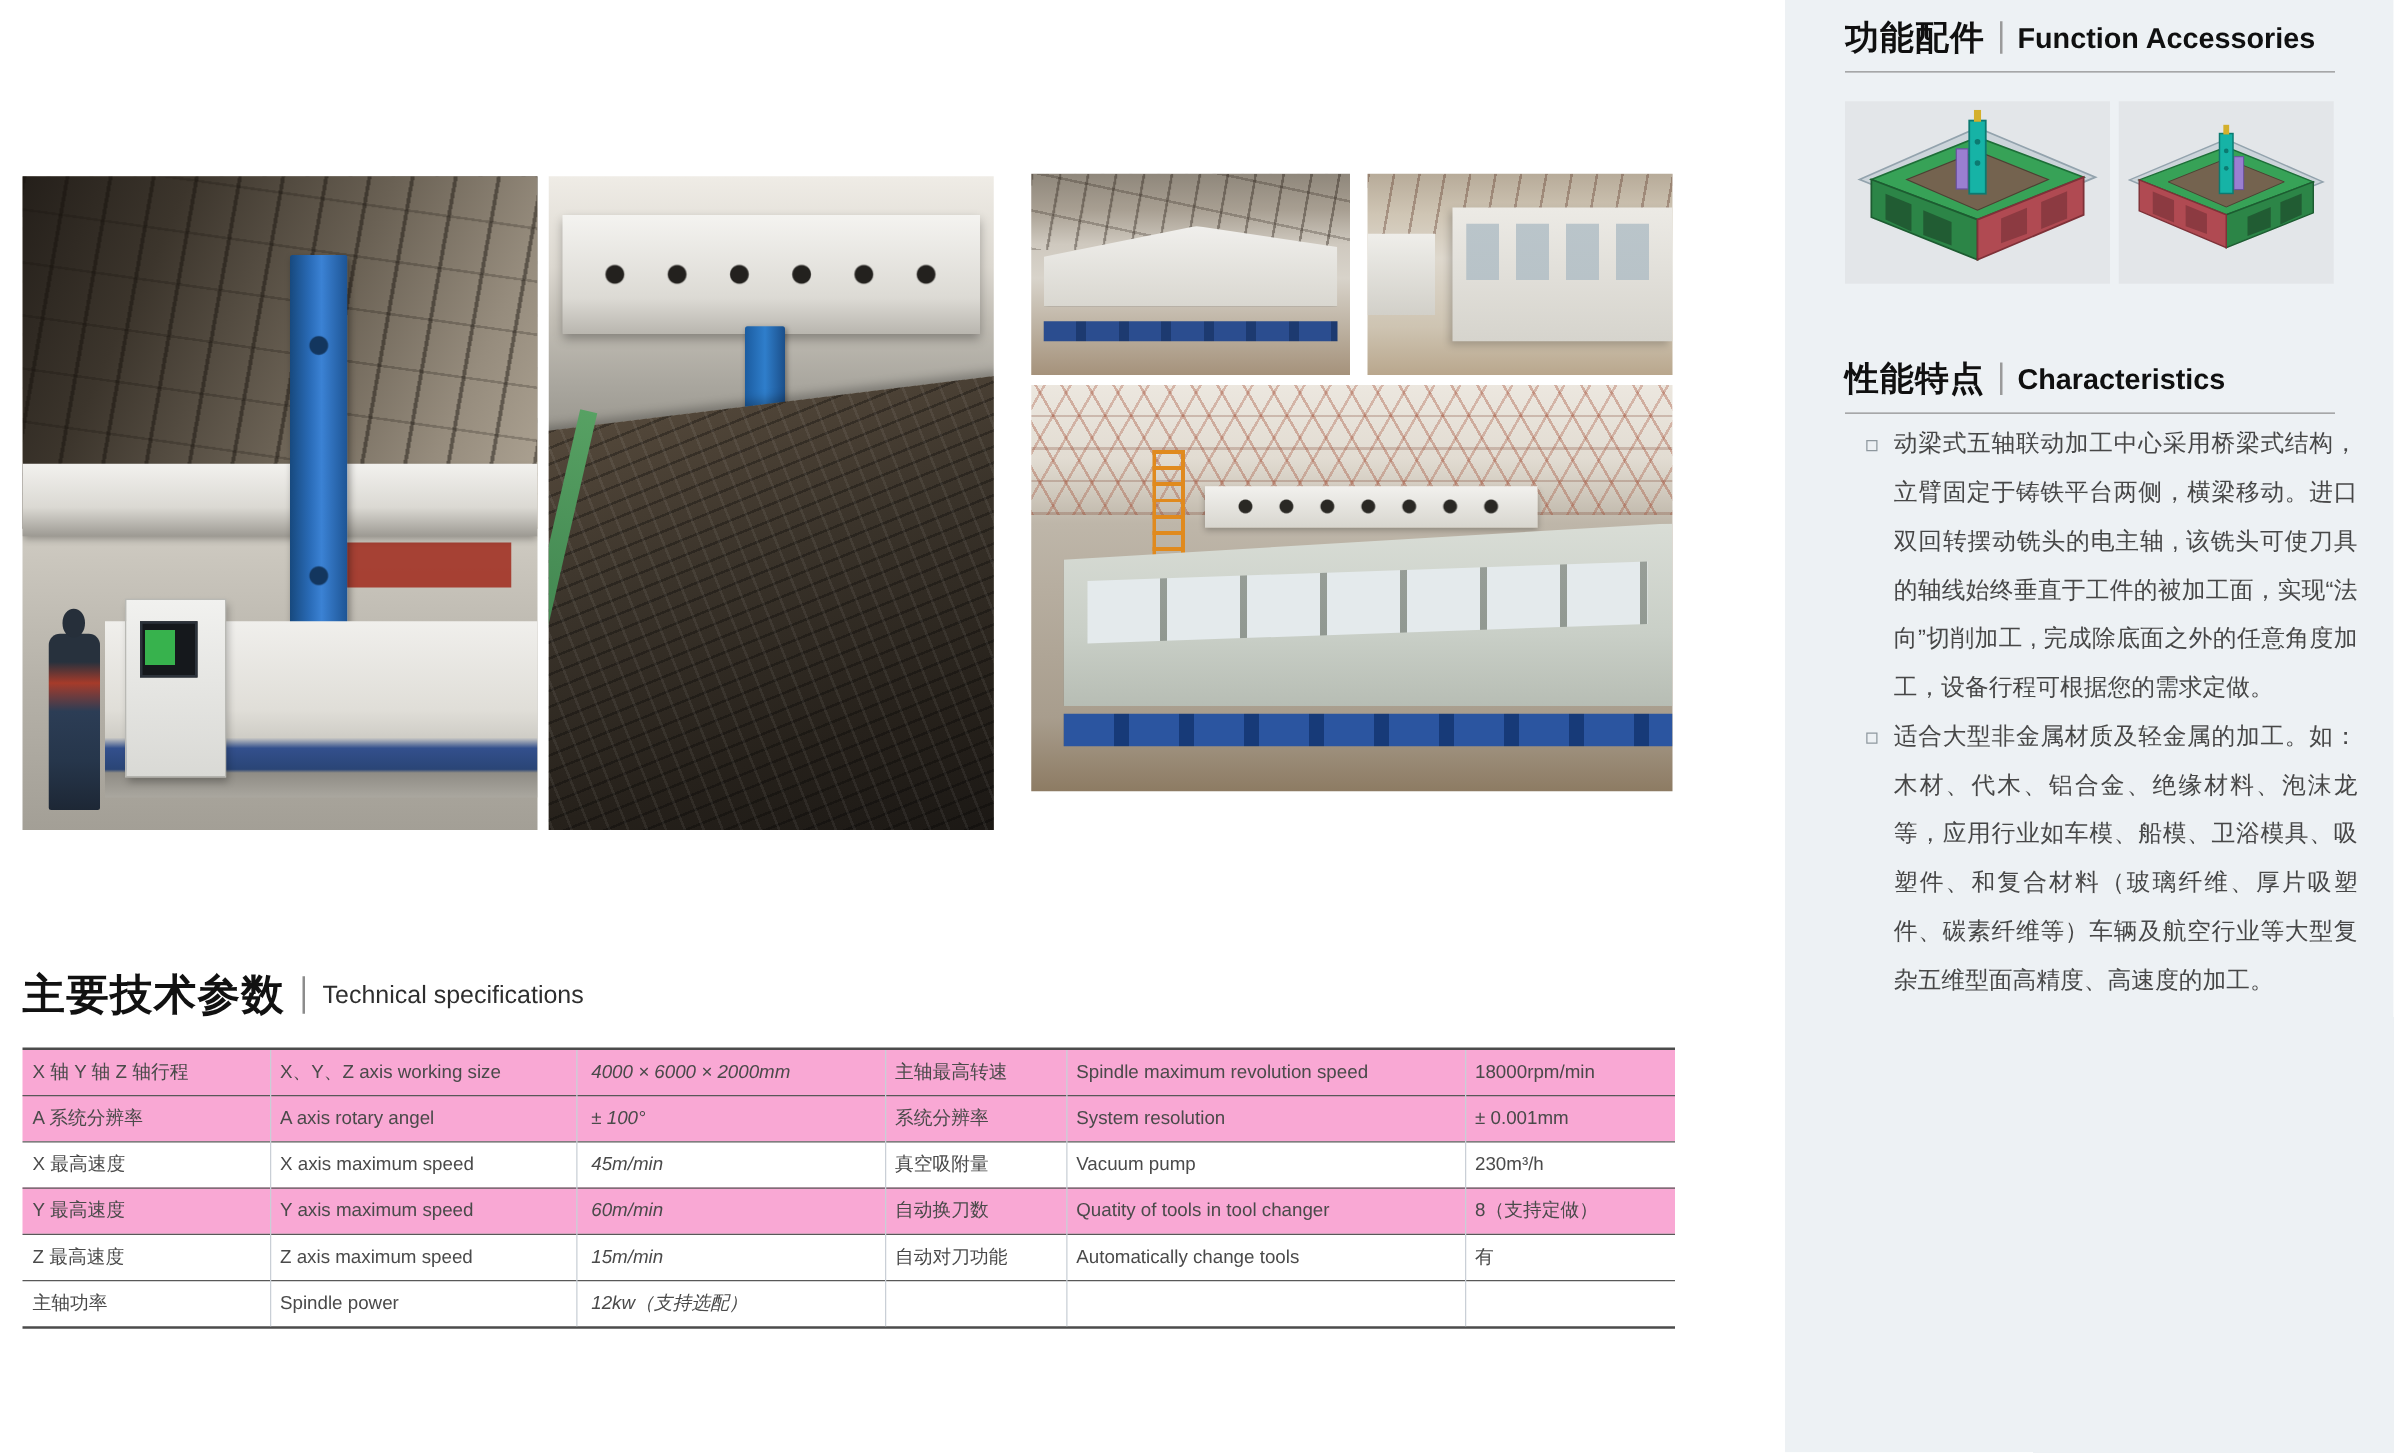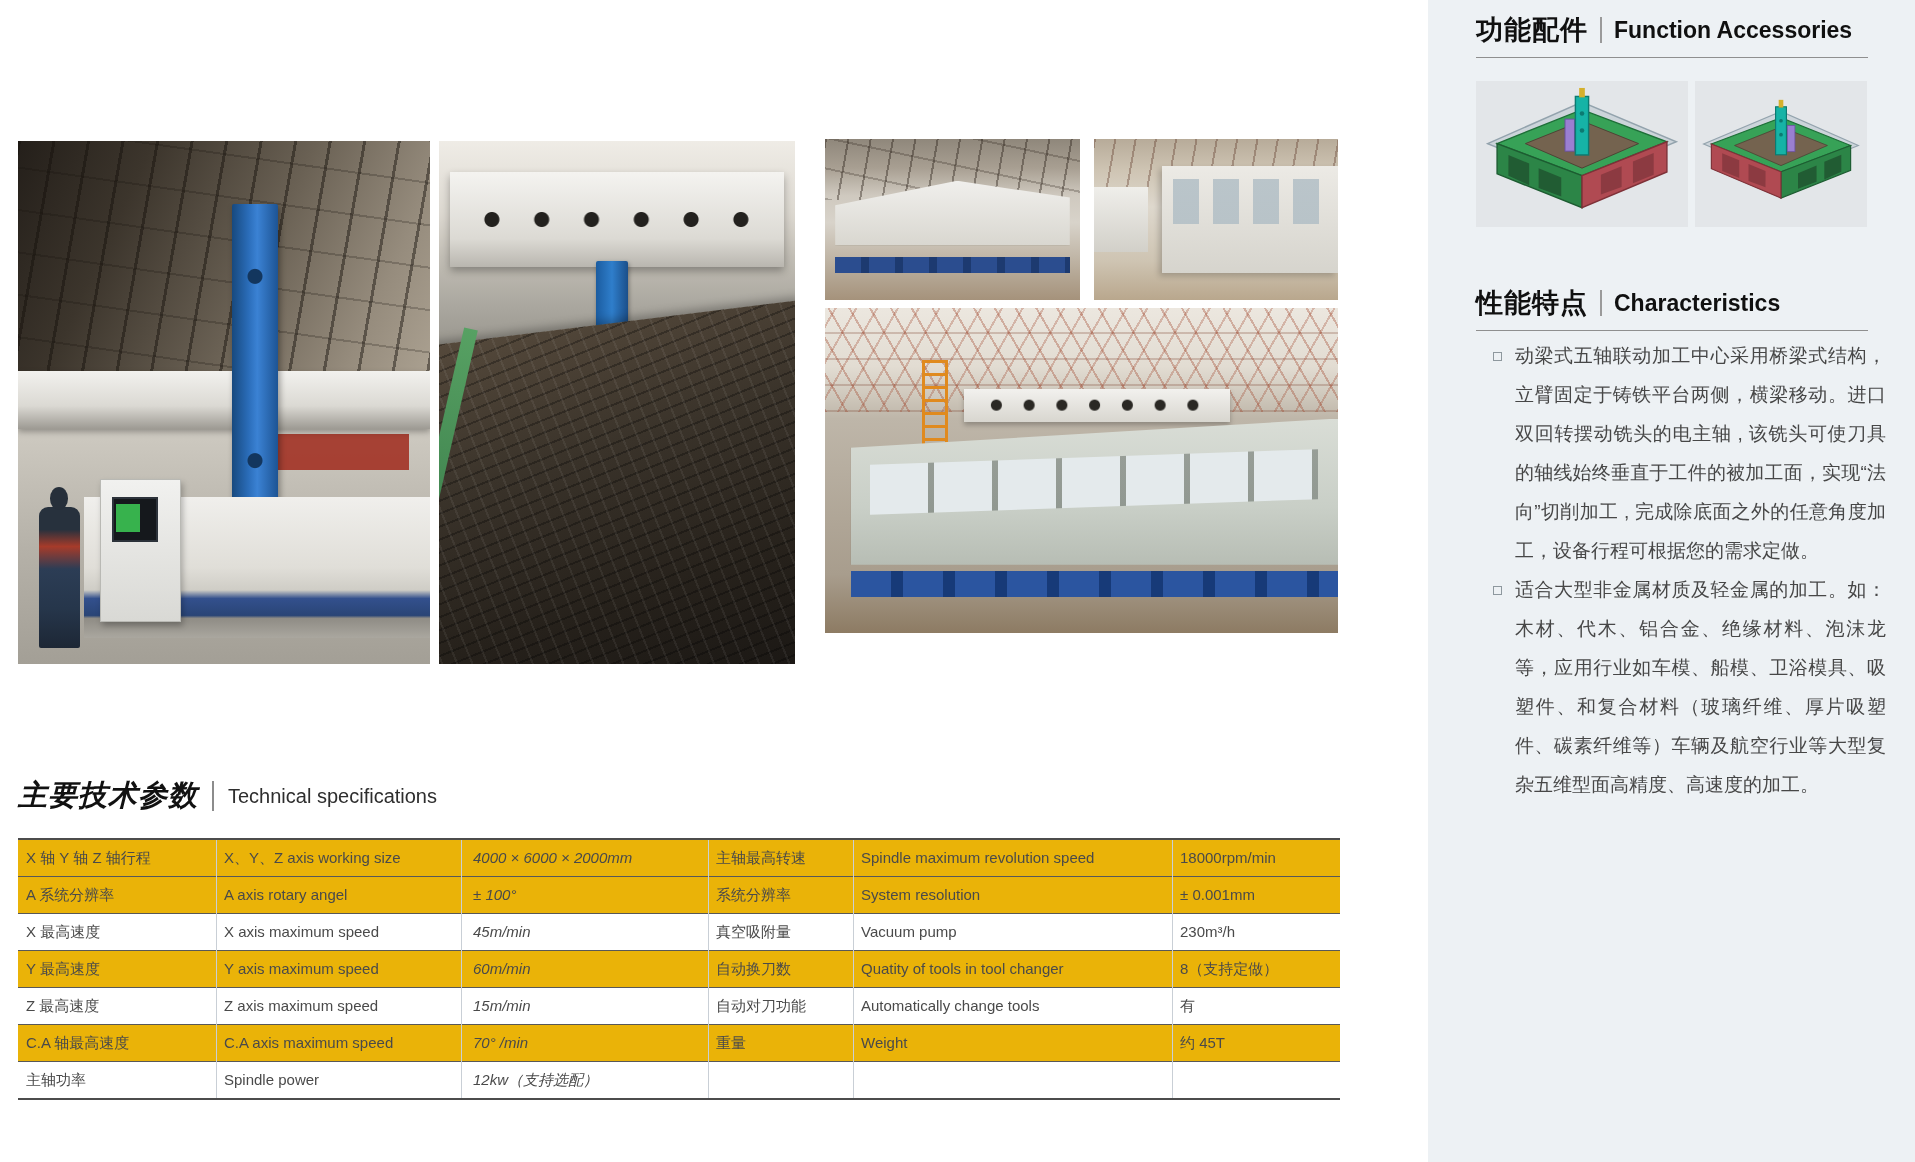--- a/index.html
+++ b/index.html
@@ -94,30 +94,30 @@
       background:repeating-linear-gradient(90deg,#e4eaec 0 58px,rgba(40,50,45,.35) 58px 64px);transform:skewY(-2deg);}
   .p5-blue{left:5%;bottom:11%;width:95%;height:8%;
       background:repeating-linear-gradient(90deg,#2b55a0 0 40px,#173a78 40px 52px);}
 
   
   .sec-title{position:absolute;display:flex;align-items:center;}
   .sec-title .cn{font-weight:bold;color:#111;}
   .sec-title .bar{background:#8c8c8c;margin:0 14px;}
   .sec-title .en{color:#2e2e2e;}
   #spec-title{left:18px;top:777px;height:38px;}
-  #spec-title .cn{font-size:29px;letter-spacing:1px;font-style:italic;}
+  #spec-title .cn{font-size:34px;letter-spacing:1px;}
   #spec-title .bar{width:2px;height:30px;}
   #spec-title .en{font-size:20px;}
 
   
   #spec-table{position:absolute;left:18px;top:838px;width:1322px;
       border-top:2px solid #4c4c4c;border-bottom:2px solid #4c4c4c;}
   .srow{display:flex;height:36px;line-height:36px;font-size:15px;color:#4a4a4a;}
   .srow + .srow{border-top:1px solid #585858;}
-  .srow.alt{background:#eab308;}
+  .srow.alt{background:#f9a8d4;}
   .srow .c{overflow:hidden;white-space:nowrap;box-sizing:border-box;padding-left:8px;}
   .c1{width:198px;}.c2{width:245px;}.c3{width:247px;padding-left:12px !important;font-style:italic;}
   .c4{width:145px;}.c5{width:319px;}.c6{width:168px;}
   .vline{position:absolute;top:0;bottom:0;width:1px;background:#c9cfd6;}
   .vl1{left:198px;}.vl2{left:443px;}.vl3{left:690px;}.vl4{left:835px;}.vl5{left:1154px;}
 
   
   #sidebar{position:absolute;left:1428px;top:0;width:487px;height:1162px;background:#edf1f4;}
   .side-title{position:absolute;left:48px;display:flex;align-items:center;height:34px;}
   .side-title .cn{font-size:27px;font-weight:bold;color:#101010;letter-spacing:1px;}
@@ -228,28 +228,20 @@
       <div class="c c6">8（支持定做）</div>
     </div>
     <div class="srow">
       <div class="c c1">Z 最高速度</div>
       <div class="c c2">Z axis maximum speed</div>
       <div class="c c3">15m/min</div>
       <div class="c c4">自动对刀功能</div>
       <div class="c c5">Automatically change tools</div>
       <div class="c c6">有</div>
     </div>
-    <div class="srow alt">
-      <div class="c c1">C.A 轴最高速度</div>
-      <div class="c c2">C.A axis maximum speed</div>
-      <div class="c c3">70°  /min</div>
-      <div class="c c4">重量</div>
-      <div class="c c5">Weight</div>
-      <div class="c c6">约 45T</div>
-    </div>
     <div class="srow">
       <div class="c c1">主轴功率</div>
       <div class="c c2">Spindle power</div>
       <div class="c c3">12kw（支持选配）</div>
       <div class="c c4"></div>
       <div class="c c5"></div>
       <div class="c c6"></div>
     </div>
   </div>
 

